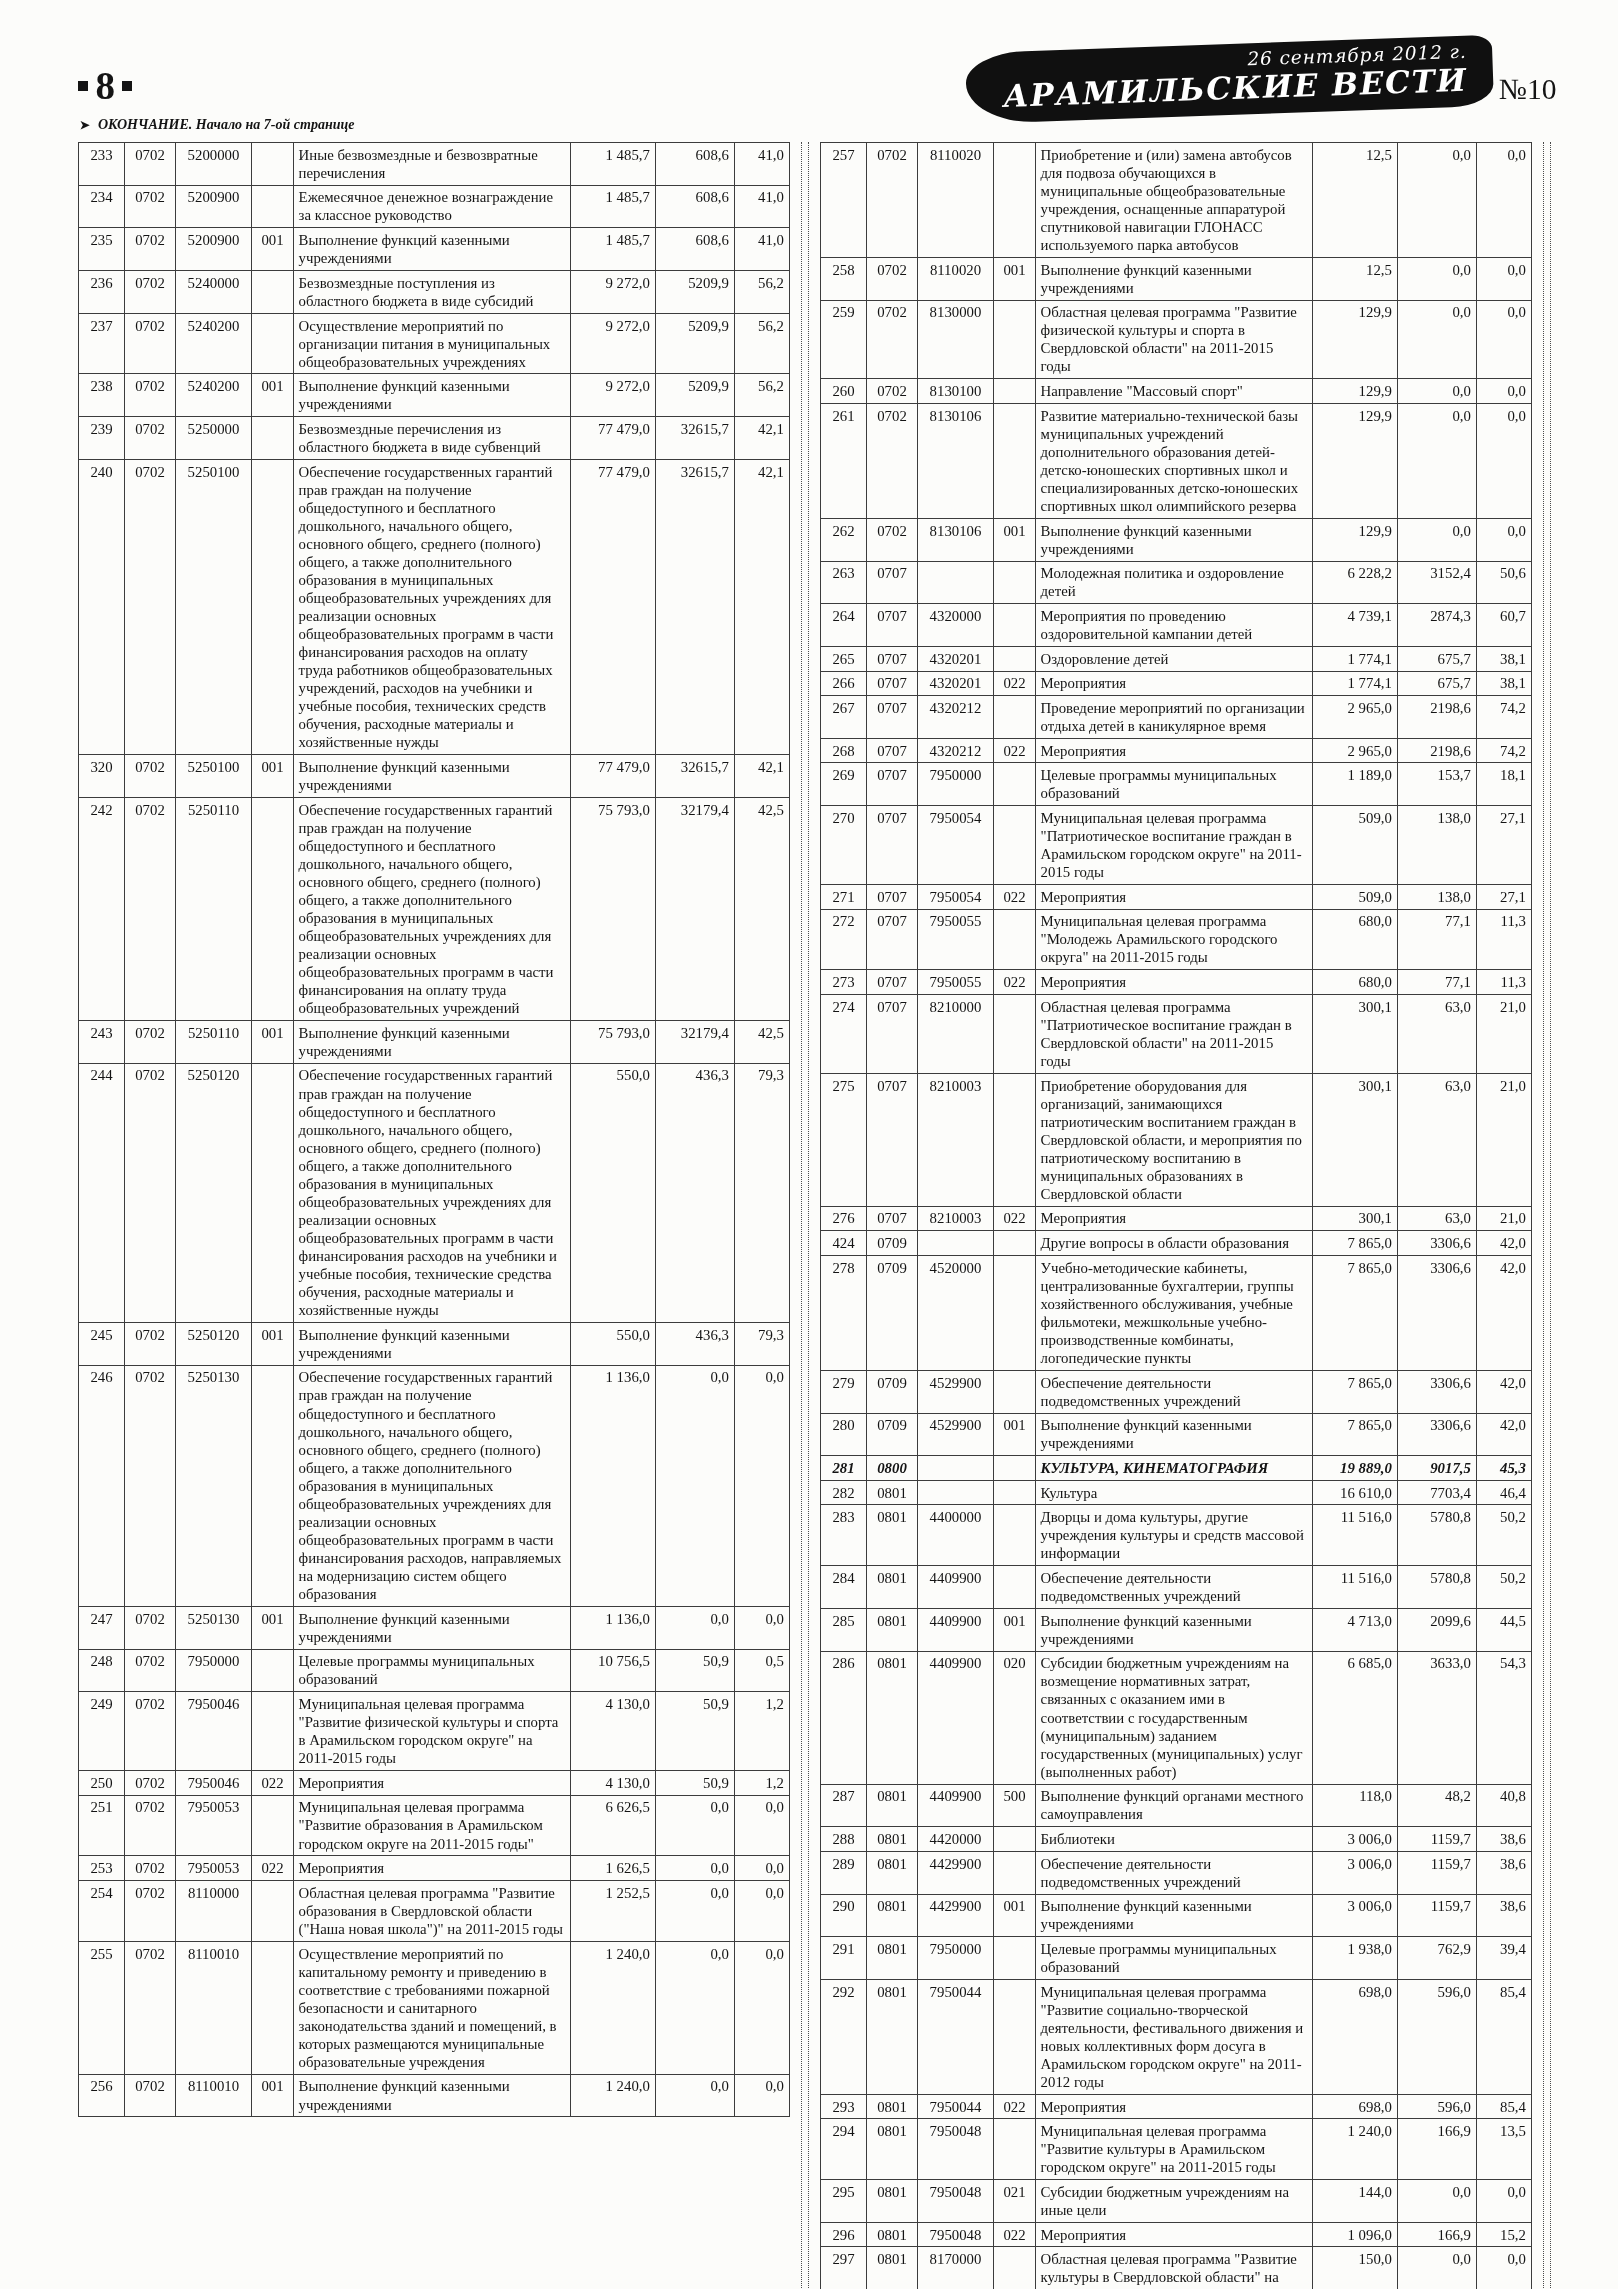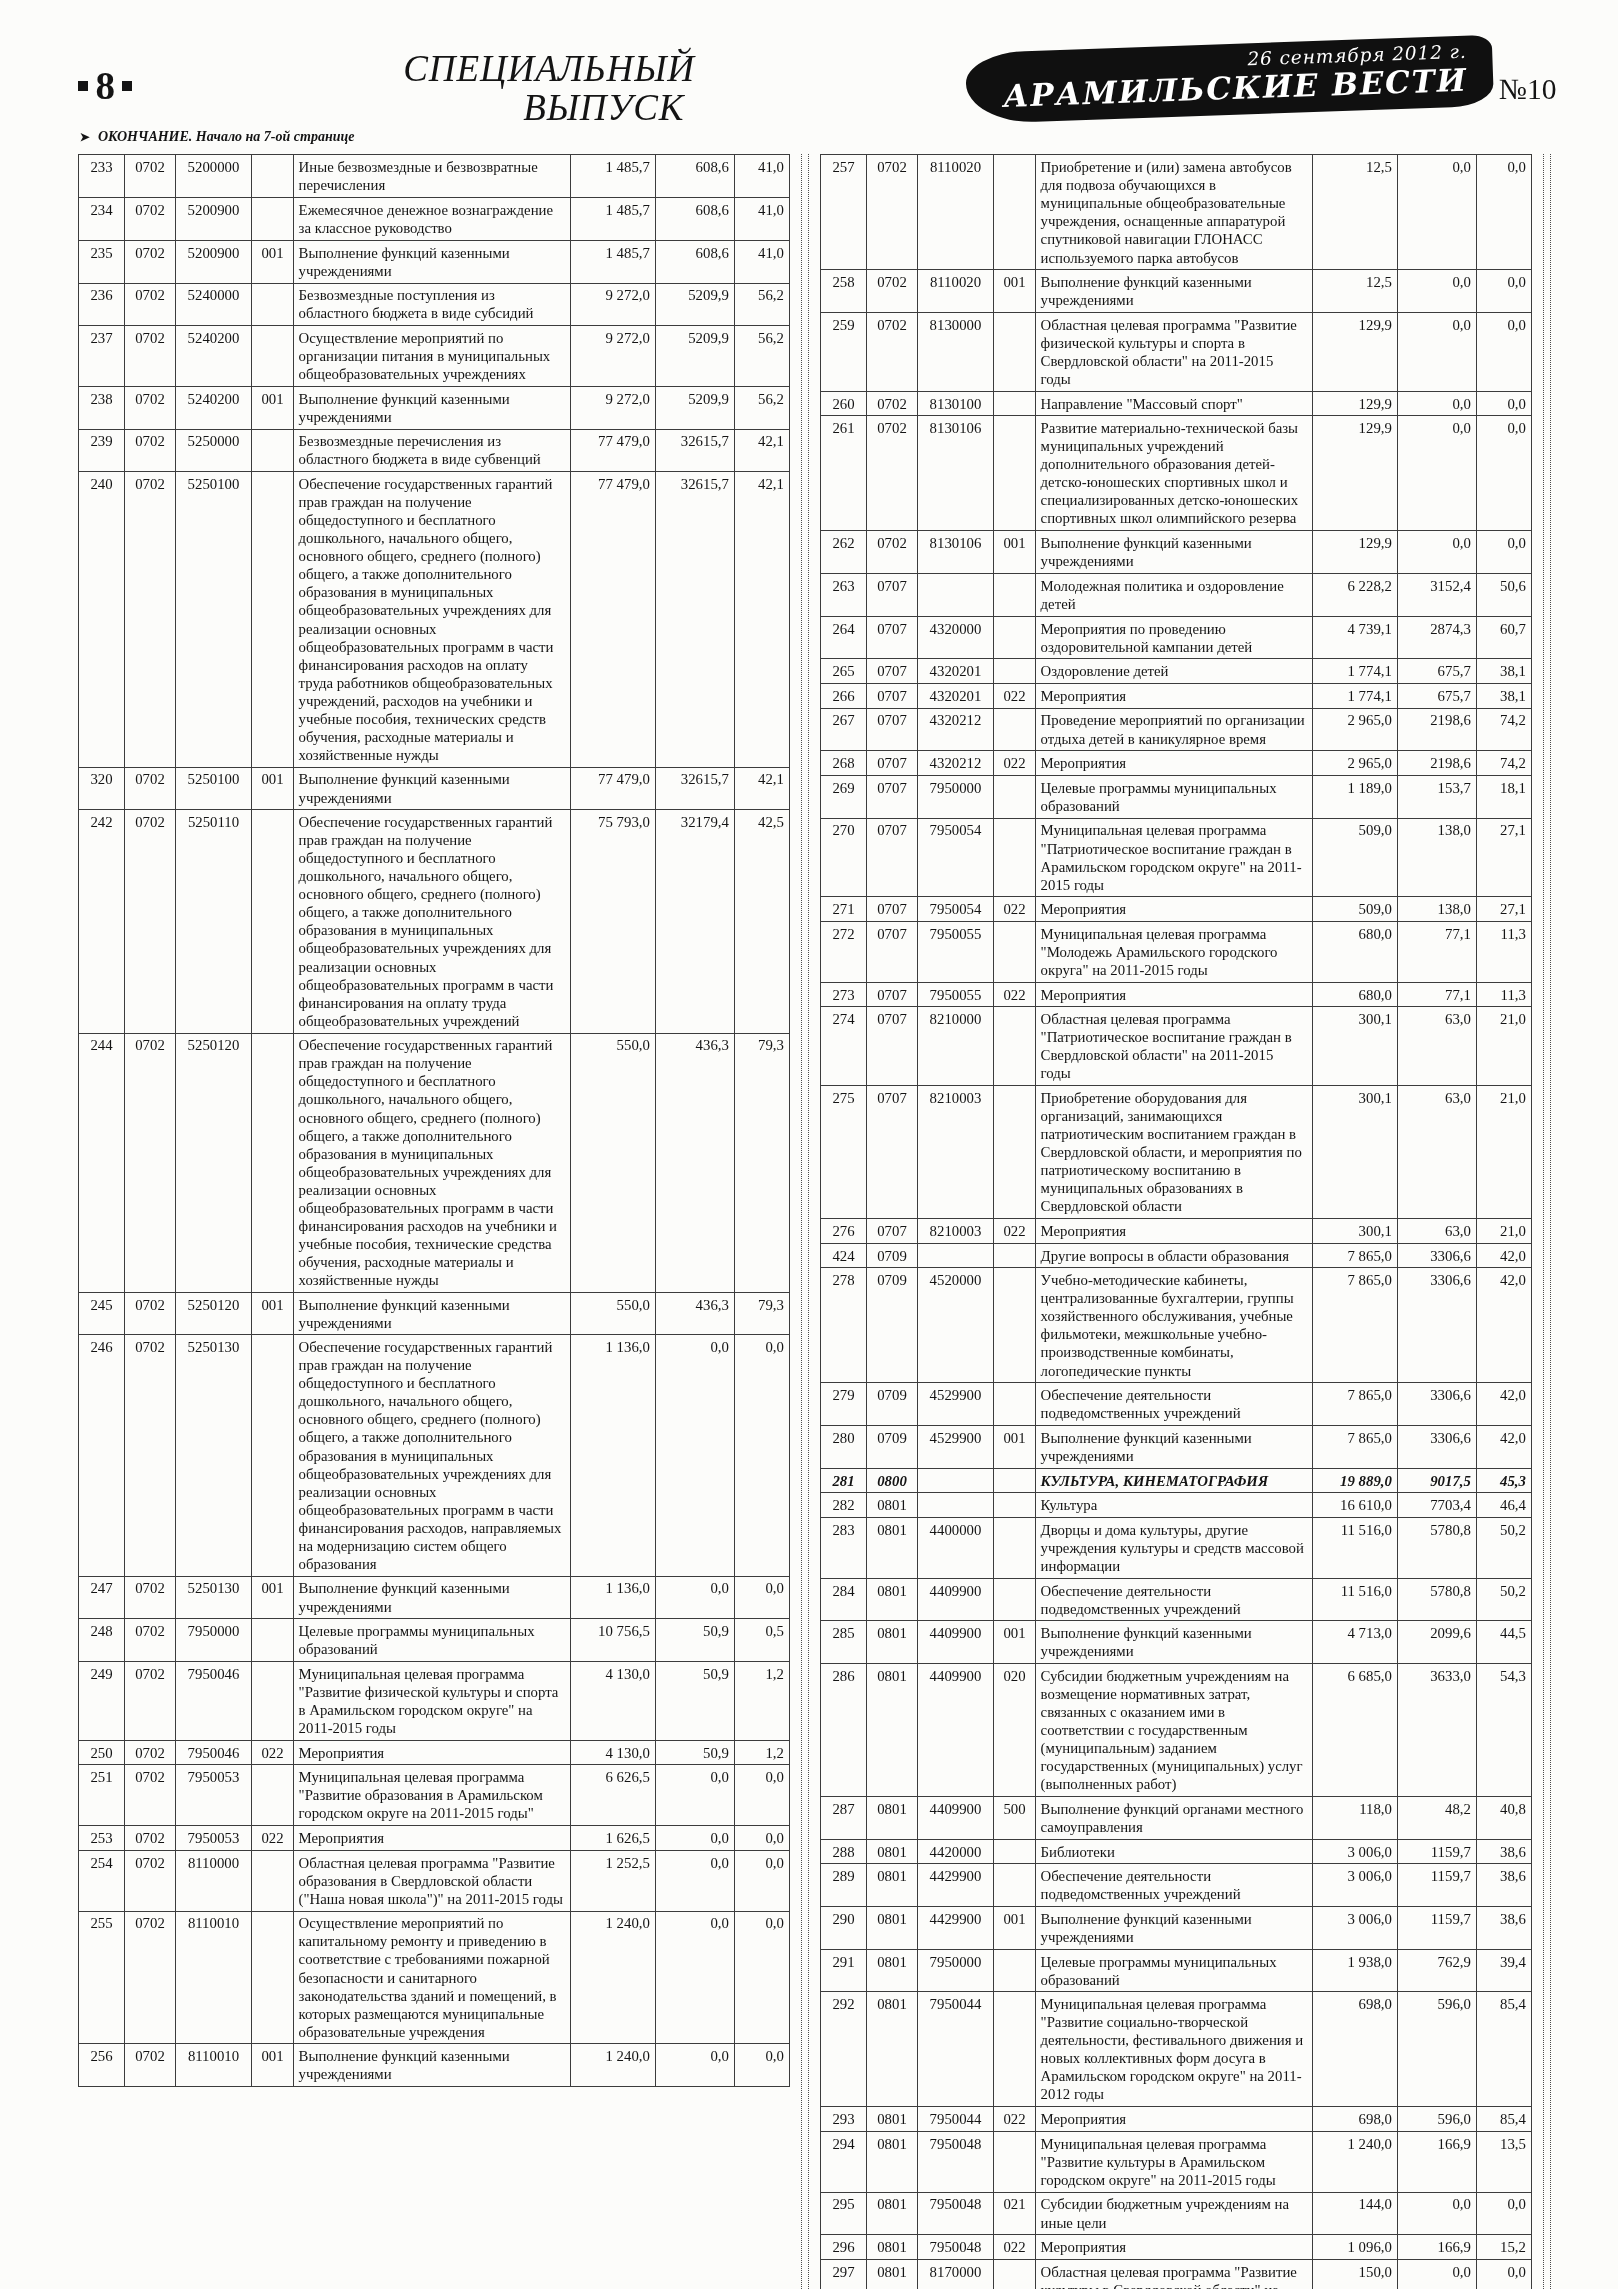--- a/index.html
+++ b/index.html
@@ -60,24 +60,20 @@
 
 <div class="page">
 
   <div class="header">
     <div class="page-num">
       <span class="sq"></span>
       <span>8</span>
       <span class="sq"></span>
     </div>
 
-    <div class="special-issue">
-      <div>СПЕЦИАЛЬНЫЙ</div>
-      <div class="line2">ВЫПУСК</div>
-    </div>
 
     <div class="masthead">
       <div class="band">
         <div class="masthead-date">26 сентября 2012 г.</div>
         <div class="masthead-title">АРАМИЛЬСКИЕ ВЕСТИ</div>
       </div>
       <div class="masthead-issue">№10</div>
     </div>
   </div>
 
@@ -193,20 +189,30 @@
             <td class="c-num">242</td>
             <td class="c-code">0702</td>
             <td class="c-code">5250110</td>
             <td class="c-code"></td>
             <td class="c-name">Обеспечение государственных гарантий прав граждан на получение общедоступного и бесплатного дошкольного, начального общего, основного общего, среднего (полного) общего, а также дополнительного образования в муниципальных общеобразовательных учреждениях для реализации основных общеобразовательных программ в части финансирования на оплату труда общеобразовательных учреждений</td>
             <td class="c-val">75 793,0</td>
             <td class="c-val">32179,4</td>
             <td class="c-val">42,5</td>
           </tr>
           <tr>
+            <td class="c-num">243</td>
+            <td class="c-code">0702</td>
+            <td class="c-code">5250110</td>
+            <td class="c-code">001</td>
+            <td class="c-name">Выполнение функций казенными учреждениями</td>
+            <td class="c-val">75 793,0</td>
+            <td class="c-val">32179,4</td>
+            <td class="c-val">42,5</td>
+          </tr>
+          <tr>
             <td class="c-num">244</td>
             <td class="c-code">0702</td>
             <td class="c-code">5250120</td>
             <td class="c-code"></td>
             <td class="c-name">Обеспечение государственных гарантий прав граждан на получение общедоступного и бесплатного дошкольного, начального общего, основного общего, среднего (полного) общего, а также дополнительного образования в муниципальных общеобразовательных учреждениях для реализации основных общеобразовательных программ в части финансирования расходов на учебники и учебные пособия, технические средства обучения, расходные материалы и хозяйственные нужды</td>
             <td class="c-val">550,0</td>
             <td class="c-val">436,3</td>
             <td class="c-val">79,3</td>
           </tr>
           <tr>

